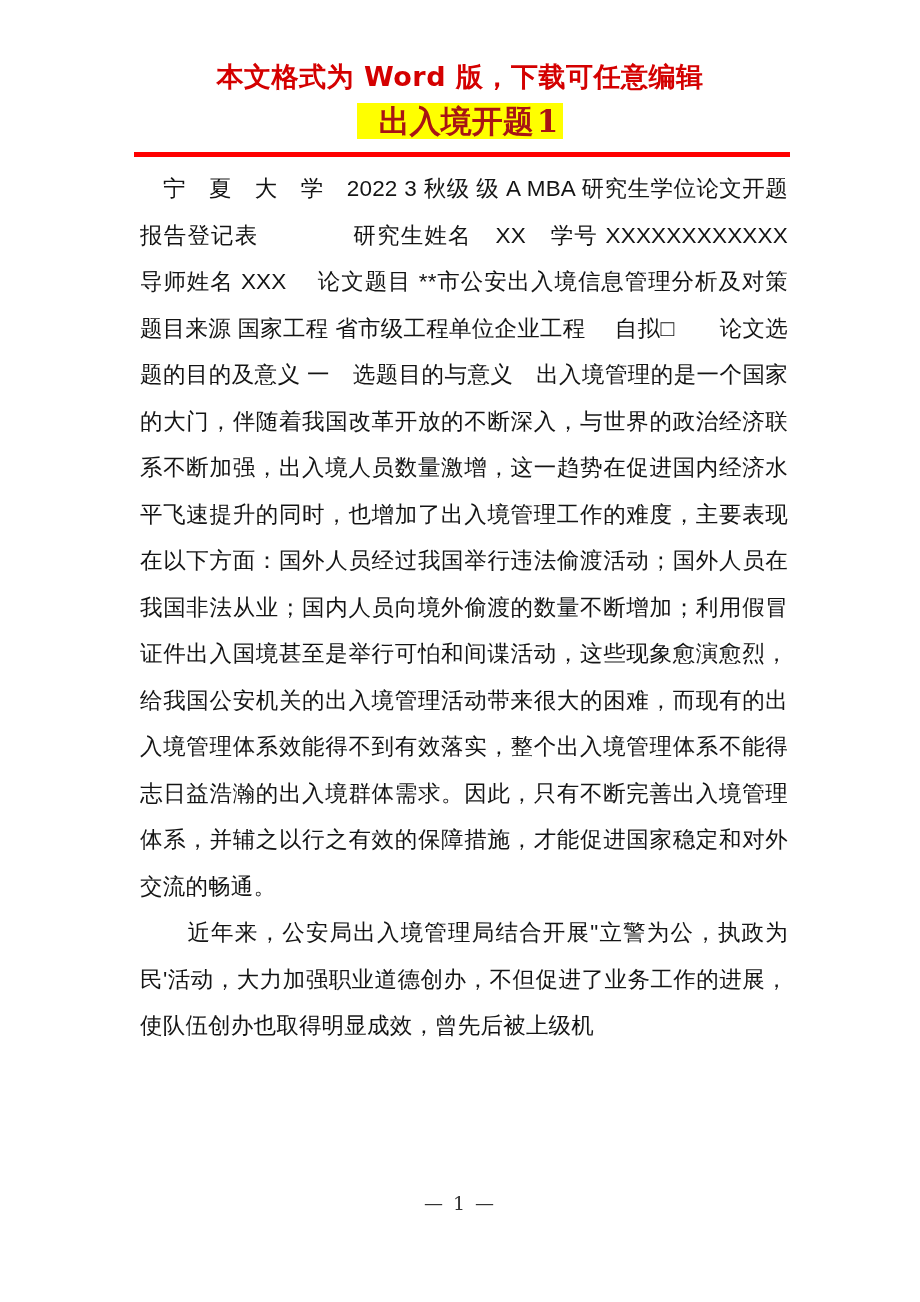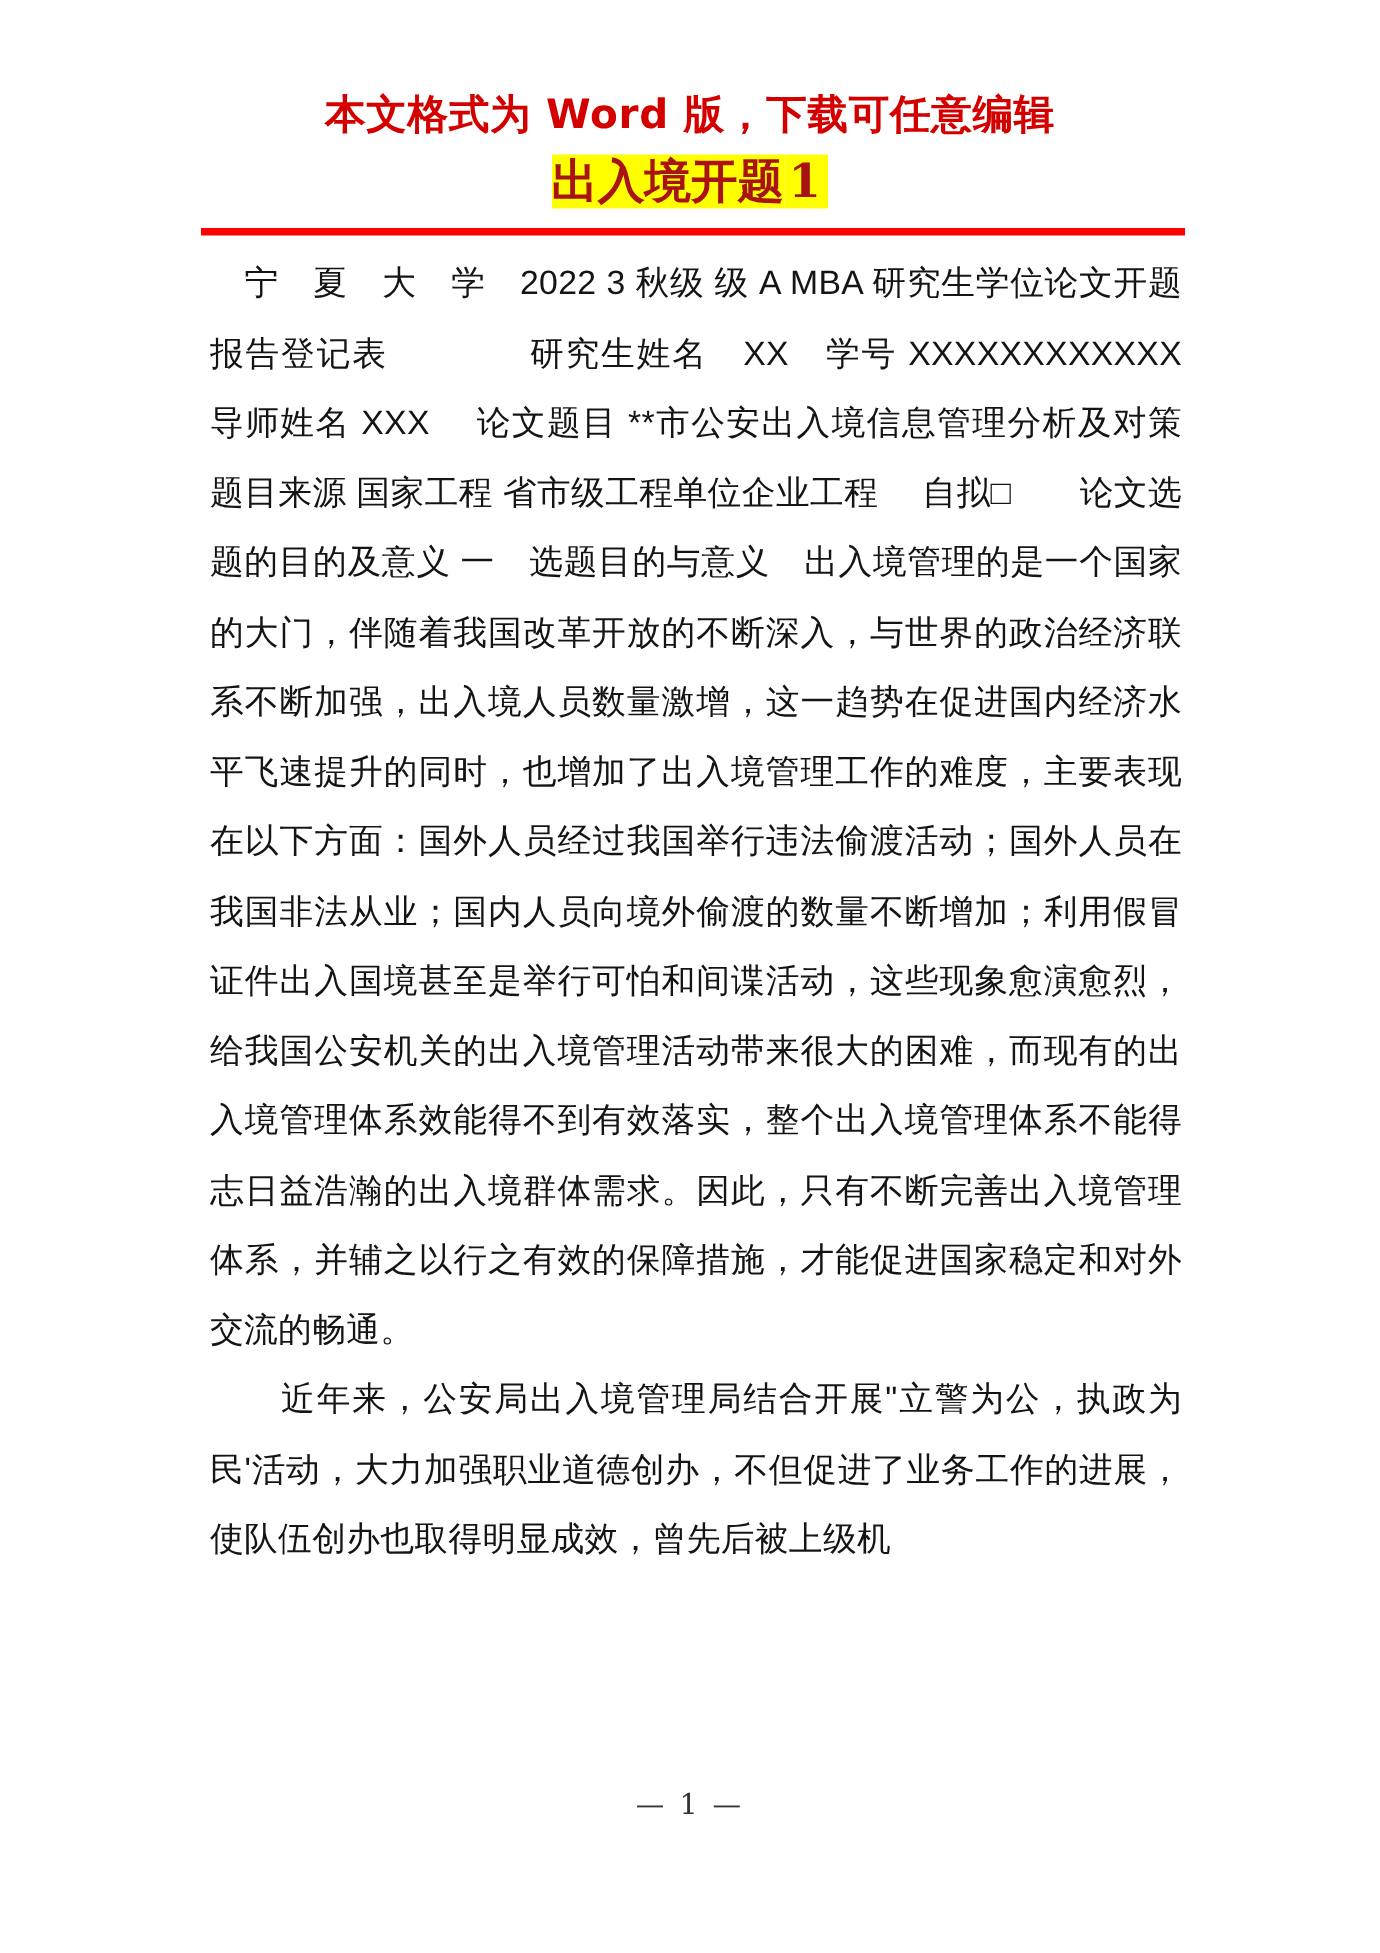--- a/index.html
+++ b/index.html
@@ -49,20 +49,21 @@
     text-align: center;
     line-height: 1.15;
   }
   .doc-title .hl {
     background: #ffff00;
     color: #a81414;
     font-family: "DejaVu Serif", "Liberation Serif", serif;
     font-weight: bold;
     font-size: 31px;
     letter-spacing: 0px;
+    padding-left: 22px;
   }
   .doc-title .hl-num {
     background: #ffff00;
     color: #a81414;
     font-family: "DejaVu Serif", "Liberation Serif", serif;
     font-weight: bold;
     font-size: 31px;
     padding-left: 3px;
     padding-right: 5px;
   }

